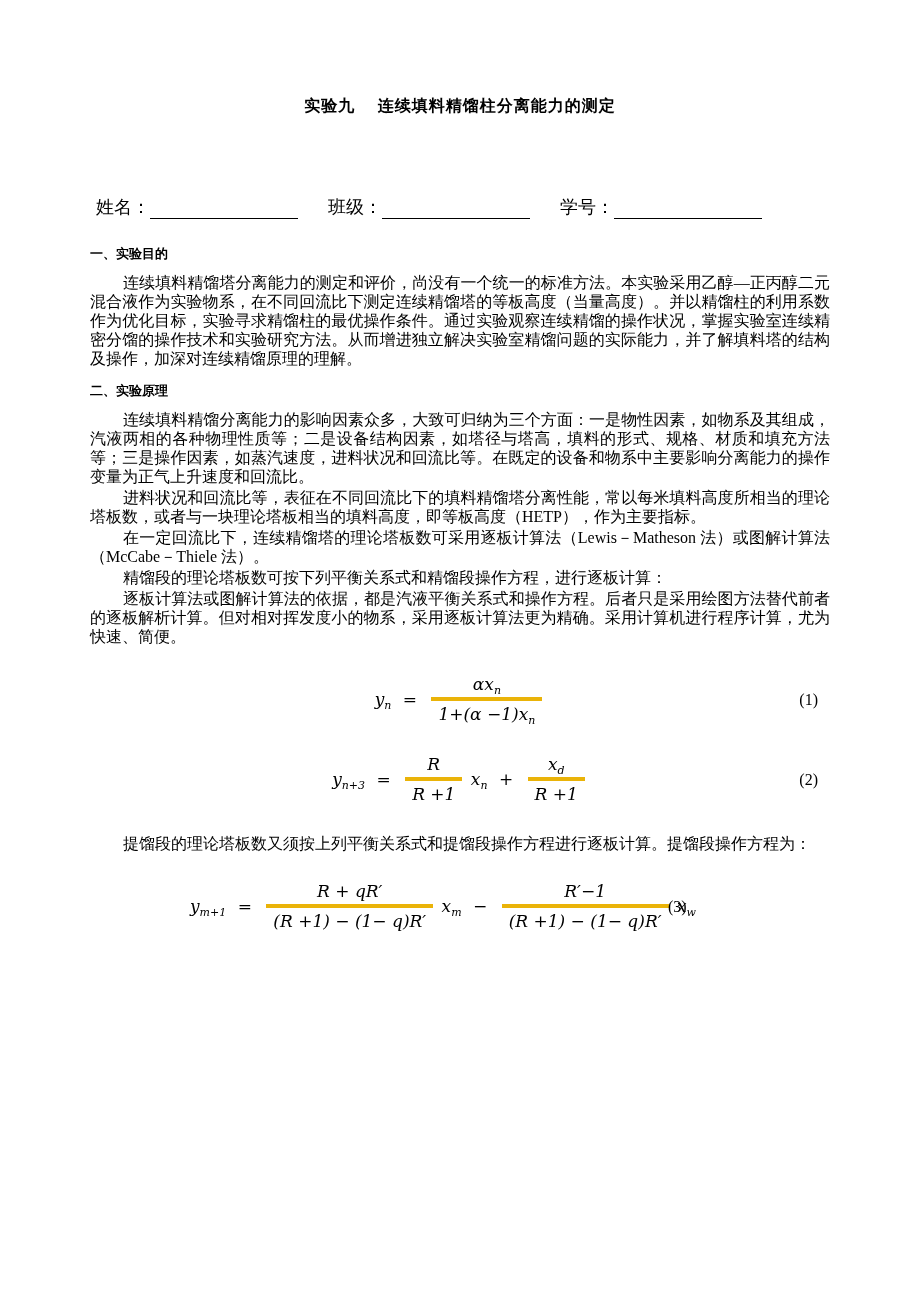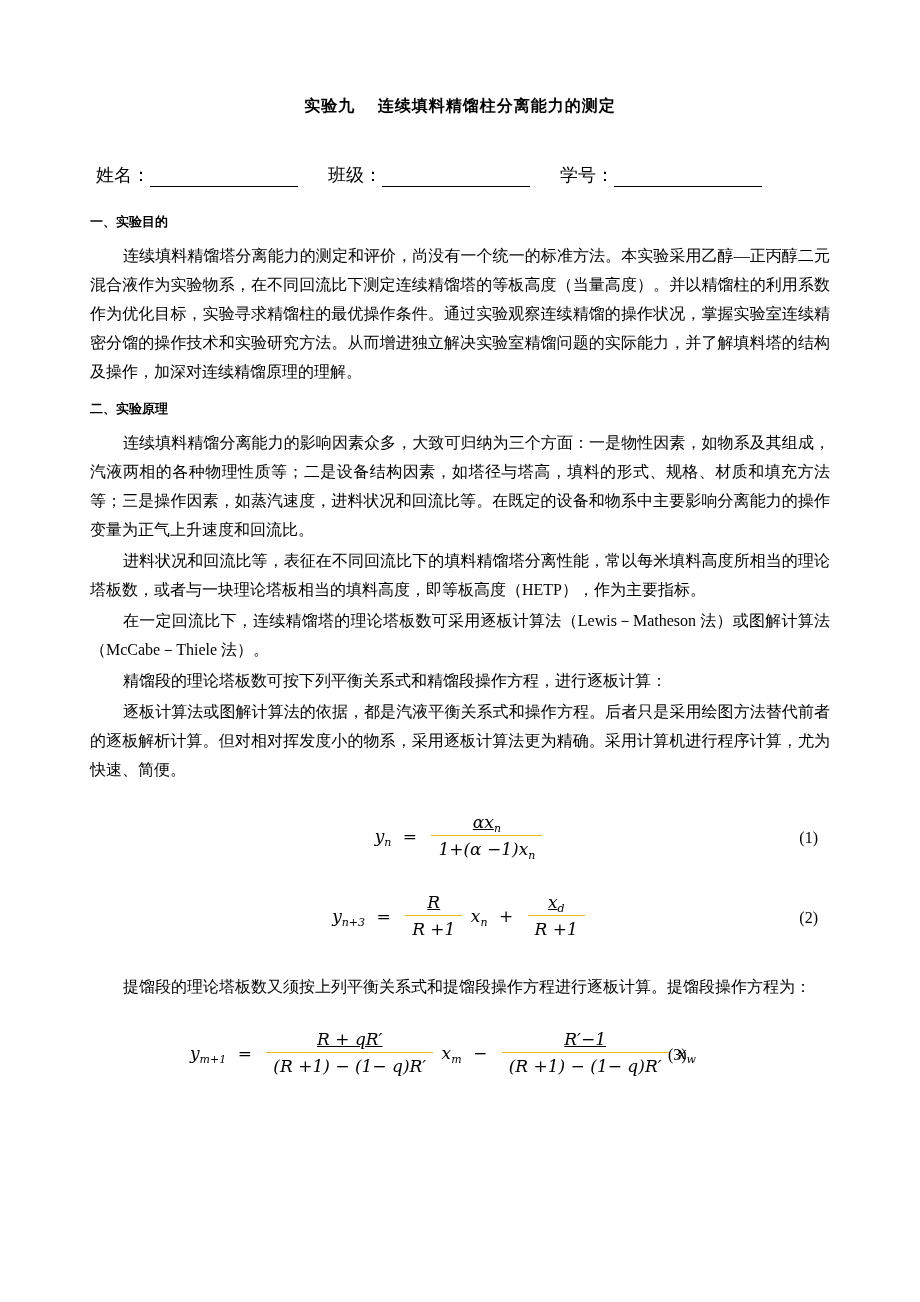--- a/index.html
+++ b/index.html
@@ -28,38 +28,38 @@
     letter-spacing: 1px;
     margin: 0 0 46px 0;
   }
   .header-fields {
     display: flex;
     align-items: flex-end;
     font-size: 18px;
     margin: 0 0 26px 6px;
     white-space: nowrap;
   }
-  .field-label { display: inline-block; }
+  .field-label { display: inline-block; margin-top: 32px; }
   .blank-line {
     display: inline-block;
     width: 148px;
     height: 20px;
     border-bottom: 1px solid #000;
     margin-right: 30px;
   }
   .blank-line.last { margin-right: 0; }
   .section-heading {
     font-family: "Liberation Sans", "DejaVu Sans", sans-serif;
     font-weight: bold;
     font-size: 13px;
     margin: 14px 0 10px 0;
   }
   .body-par {
     font-size: 16px;
-    line-height: 29px;
+    line-height: 19px;
     text-align: justify;
     text-indent: 33px;
     margin: 0 0 2px 0;
   }
   
   .formula-row {
     position: relative;
     text-align: center;
     margin: 28px 0;
     font-size: 17px;
@@ -80,22 +80,21 @@
   .math-term { display: inline-block; vertical-align: middle; }
   .frac {
     display: inline-block;
     vertical-align: middle;
     text-align: center;
     margin: 0 3px;
   }
   .frac .num {
     display: block;
     padding: 0 7px 3px 7px;
-    border-bottom: 1px solid #eab308;
-    text-decoration: underline;
+    border-bottom: 4px solid #eab308;
   }
   .frac .den {
     display: block;
     padding: 3px 7px 0 7px;
   }
   sub {
     font-size: 11px;
     line-height: 0;
   }
   .eq-number {

